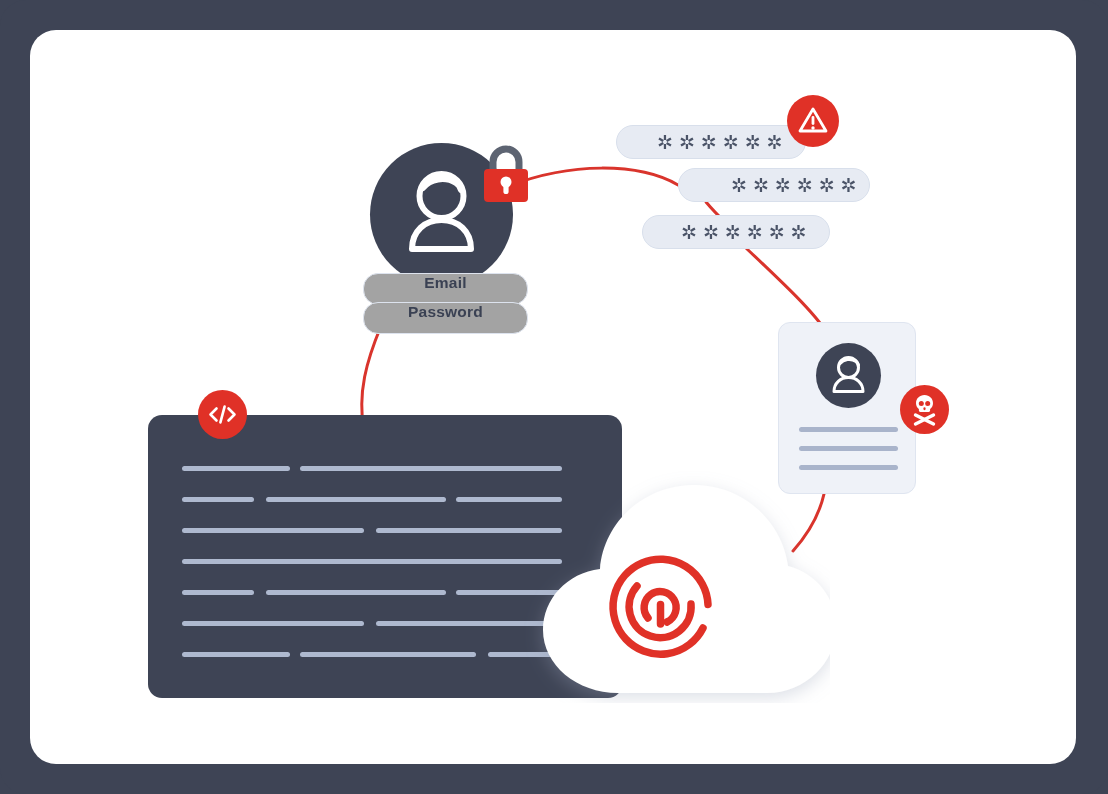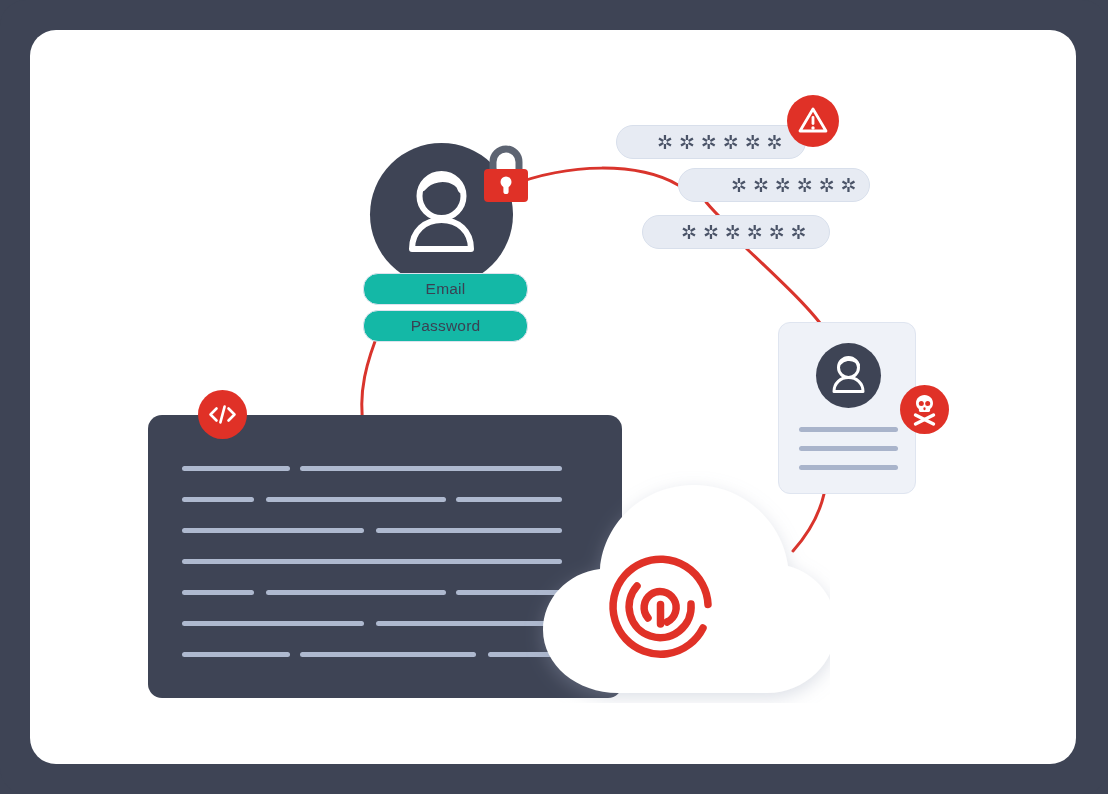--- a/index.html
+++ b/index.html
@@ -58,33 +58,32 @@
   .lock-badge {
     position: absolute;
     left: 449px; top: 112px;
     width: 54px; height: 70px;
   }
 
   
   .login-field {
     position: absolute;
     height: 30px;
-    background: #14b8a6;
+    background: #a3a3a3;
     border: 1.5px solid #dde3ee;
     border-radius: 15px;
     display: flex;
-    align-items: center;
     justify-content: center;
     color: #3a4153;
     font-size: 15.5px;
-    font-weight: normal;
+    font-weight: bold;
     letter-spacing: 0.2px;
   }
   .login-field.email    { left: 333px; top: 243px; width: 163px; }
-  .login-field.password { left: 333px; top: 280px; width: 163px; }
+  .login-field.password { left: 333px; top: 272px; width: 163px; }
 
   
   .pw-pill {
     position: absolute;
     height: 34px;
     background: #e7ebf3;
     border: 1.5px solid #d8dfeb;
     border-radius: 17px;
     display: flex;
     align-items: center;

